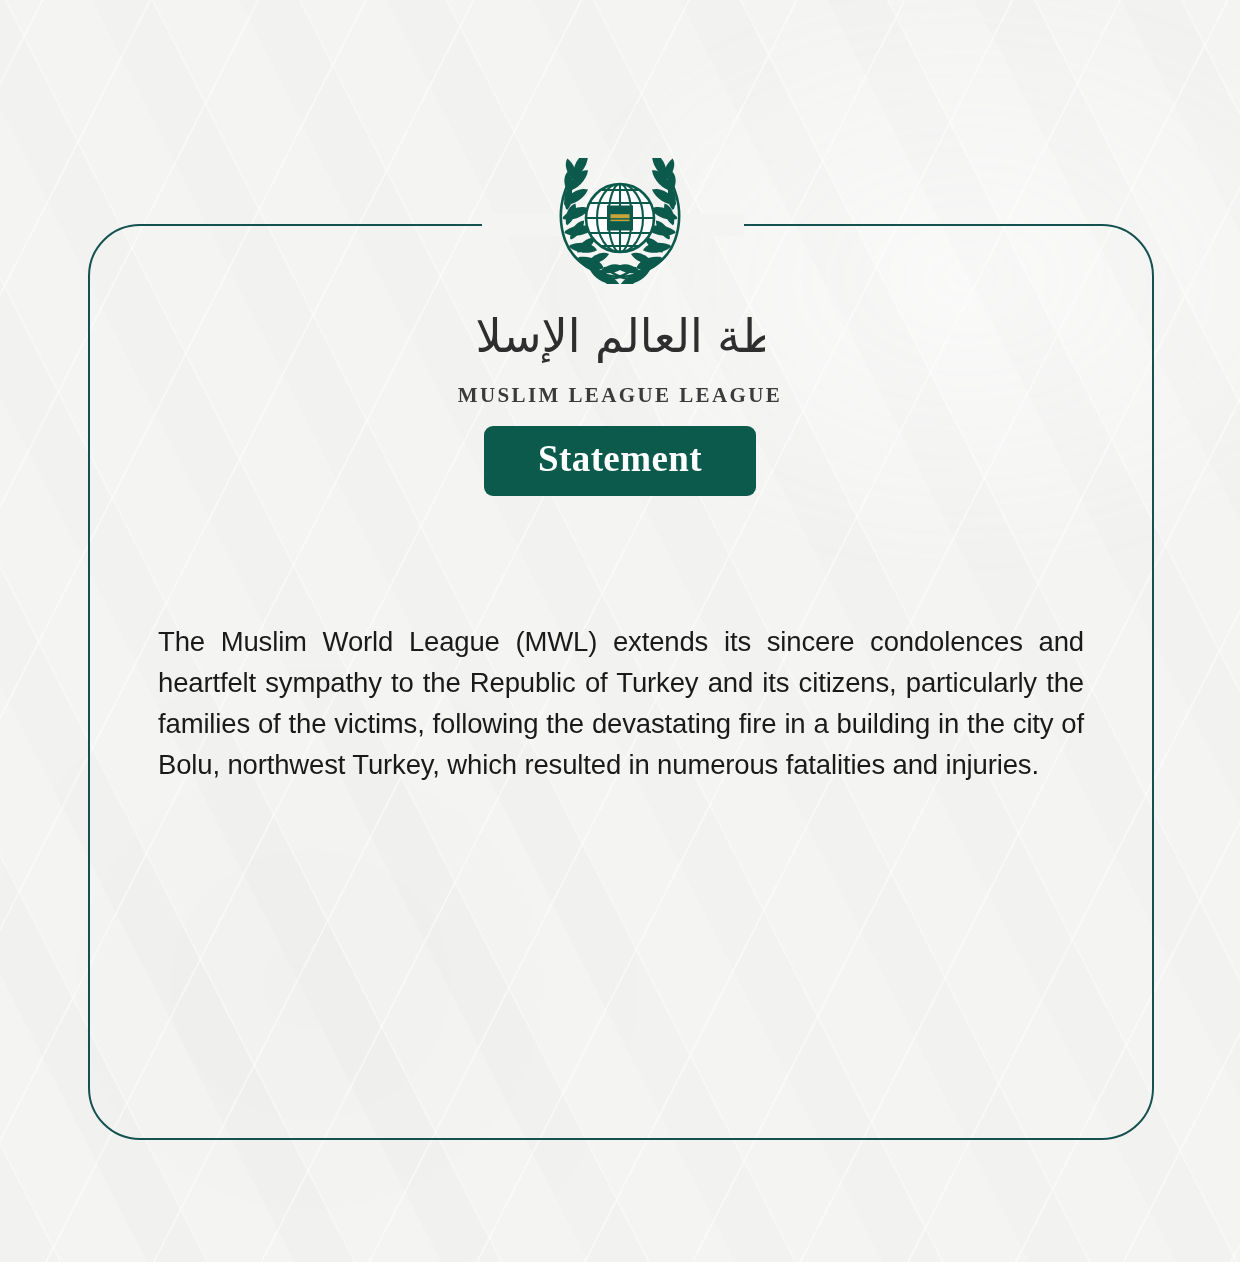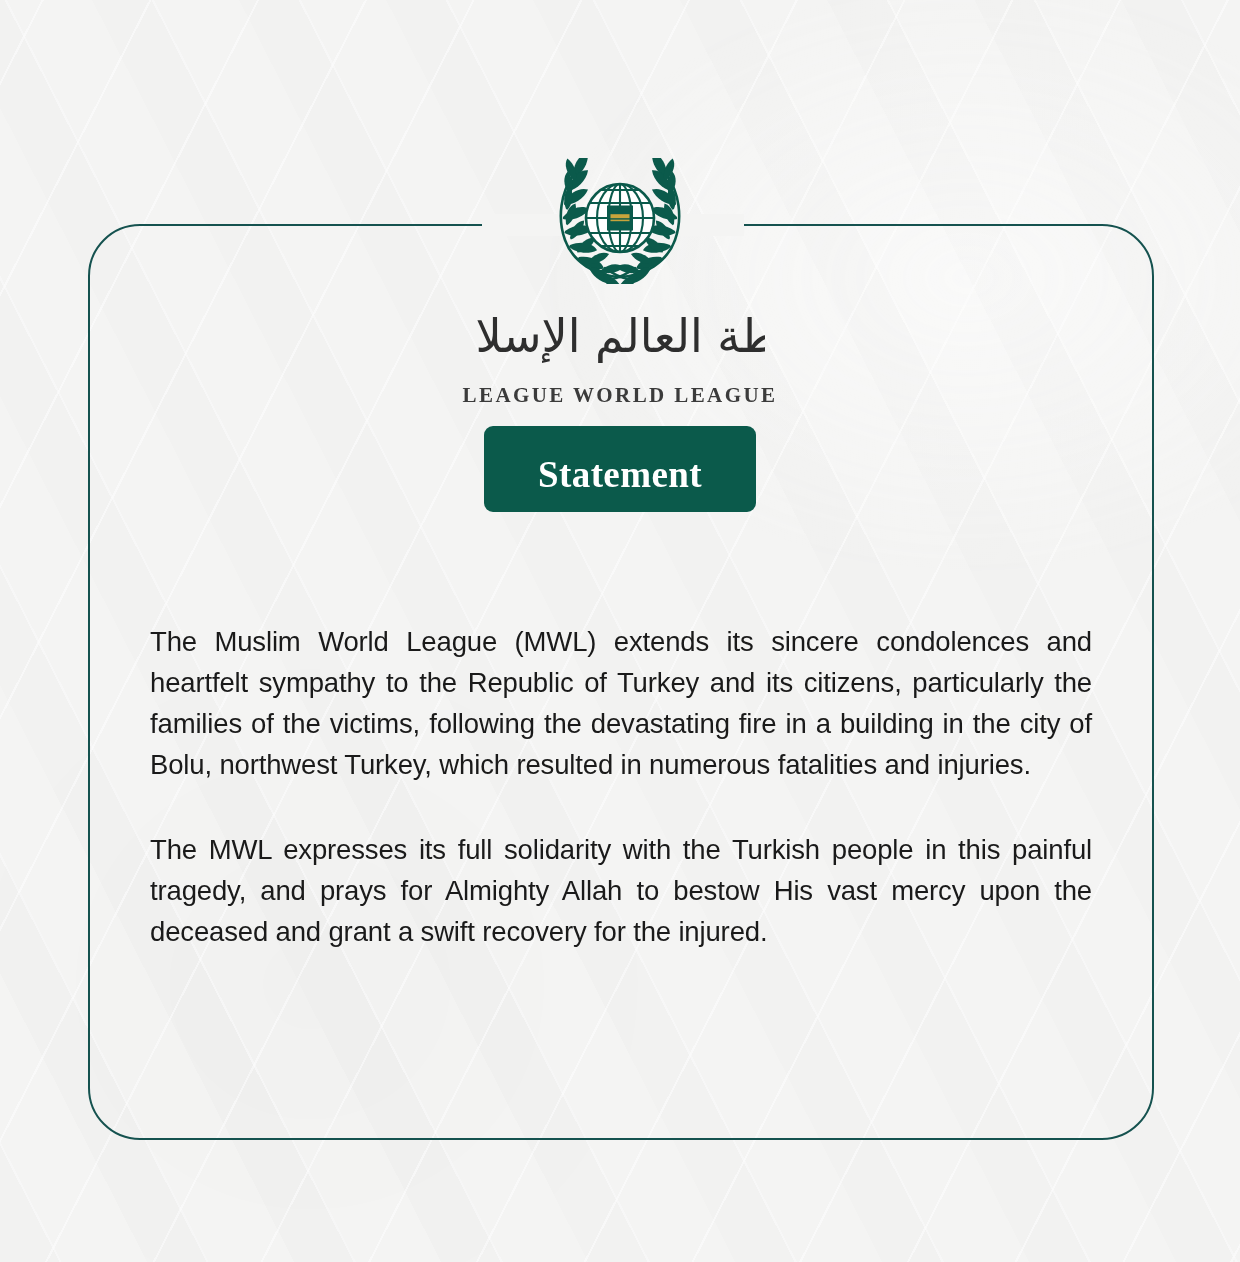--- a/index.html
+++ b/index.html
@@ -91,21 +91,21 @@
     width: 1240px;
     text-align: center;
   }
   .statement-btn {
     display: inline-block;
     background: #0b5a4b;
     color: #ffffff;
     font-family: "Liberation Serif", "DejaVu Serif", serif;
     font-weight: 700;
     font-size: 37px;
-    padding: 30px 54px 17px 54px;
+    padding: 14px 54px 17px 54px;
     border-radius: 9px;
     letter-spacing: .4px;
     line-height: 1.05;
   }
 
   
   .content {
     position: absolute;
     left: 150px;
     top: 564px;
@@ -119,21 +119,21 @@
     margin: 0 0 0 8px;
     letter-spacing: .3px;
   }
   .para {
     font-family: "Liberation Sans", sans-serif;
     font-size: 27.5px;
     line-height: 41px;
     color: #1a1a1a;
     text-align: justify;
     text-justify: inter-word;
-    margin: 0;
+    margin: 8px;
     letter-spacing: -0.15px;
   }
   .para.p1 { margin-top: 57px; }
   .para.p2 { margin-top: 44px; }
 </style>
 </head>
 <body>
 
 <div class="paper-texture"></div>
 
@@ -295,24 +295,23 @@
     </g>
   </svg>
 </div>
 
 <div class="arabic-mark">
   <svg width="290" height="74" viewBox="0 0 290 74" xmlns="http://www.w3.org/2000/svg" role="img">
     <text x="145" y="56" text-anchor="middle" font-family="'DejaVu Sans', sans-serif" font-size="46" fill="#2e2e2e">رابطة العالم الإسلامي</text>
   </svg>
 </div>
 
-<div class="english-mark">LEAGUE WORLD LEAGUE</div>
+<div class="english-mark">MUSLIM LEAGUE LEAGUE</div>
 
 <div class="statement-wrap">
   <span class="statement-btn">Statement</span>
 </div>
 
 <div class="content">
 
   <p class="para p1">The Muslim World League (MWL) extends its sincere condolences and heartfelt sympathy to the Republic of Turkey and its citizens, particularly the families of the victims, following the devastating fire in a building in the city of Bolu, northwest Turkey, which resulted in numerous fatalities and injuries.</p>
 
-  <p class="para p2">The MWL expresses its full solidarity with the Turkish people in this painful tragedy, and prays for Almighty Allah to bestow His vast mercy upon the deceased and grant a swift recovery for the injured.</p>
 </div>
 
 </body></html>

